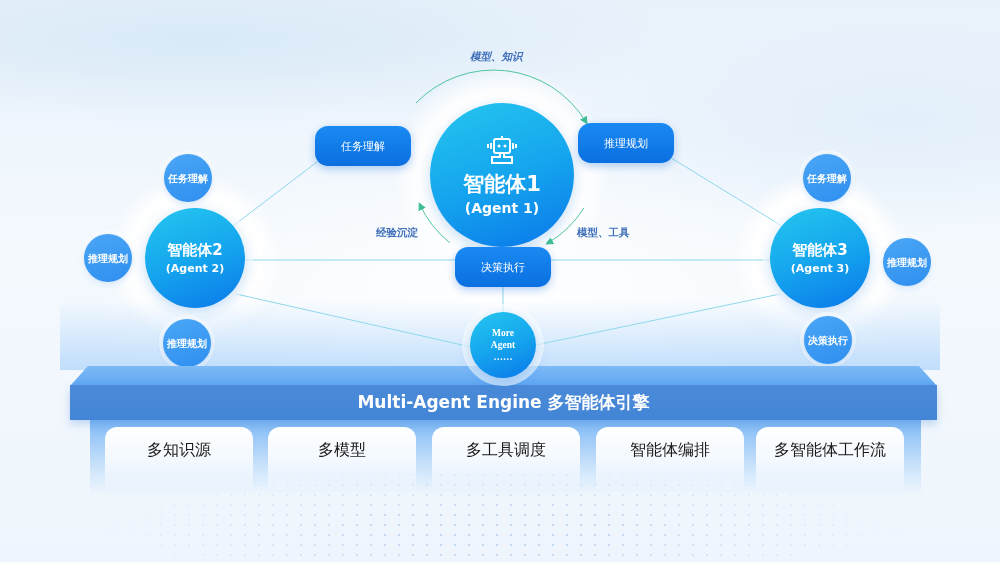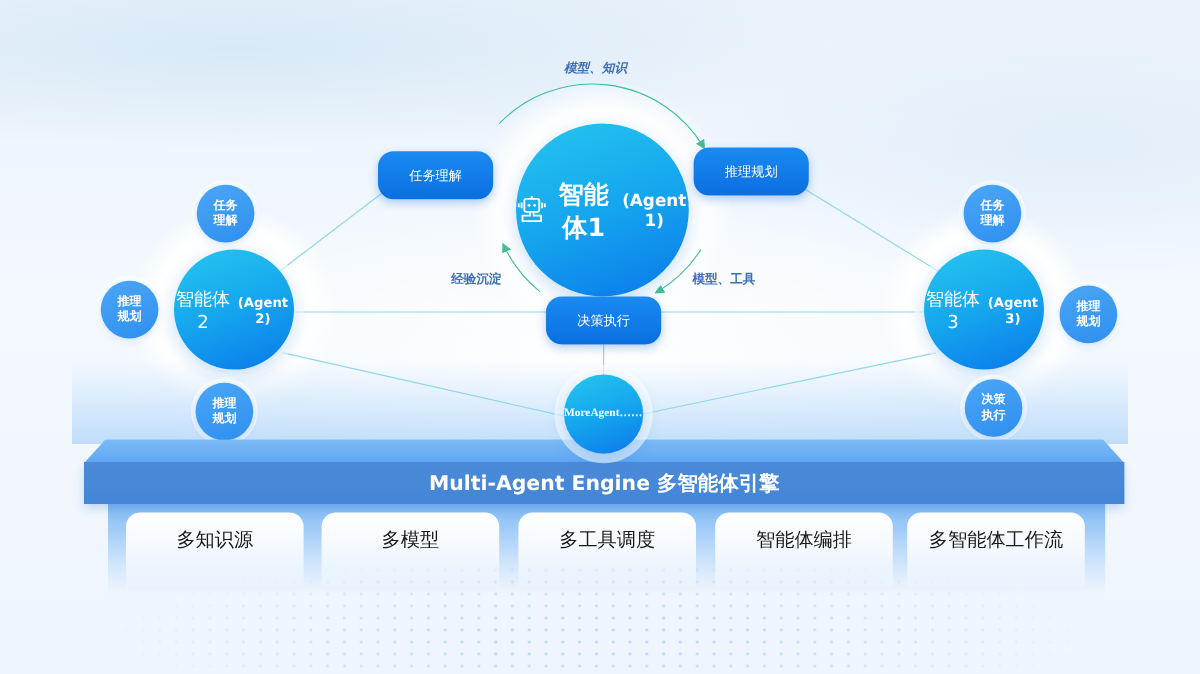--- a/index.html
+++ b/index.html
@@ -16,38 +16,38 @@
       radial-gradient(ellipse 500px 160px at 900px 120px, rgba(225,238,250,0.9), rgba(225,238,250,0) 70%),
       linear-gradient(180deg, #e9f2fb 0%, #f4f9fe 45%, #eef5fc 100%);
   }
   .glow {
     position: absolute; border-radius: 50%;
     background: radial-gradient(circle, rgba(255,255,255,0.95) 55%, rgba(255,255,255,0) 72%);
   }
   svg.lines { position: absolute; left: 0; top: 0; }
   .circle {
     position: absolute; border-radius: 50%;
-    display: flex; align-items: center; justify-content: flex-start;
+    display: flex; flex-direction: column; align-items: center; justify-content: center;
     color: #fff; text-align: center;
     background: linear-gradient(160deg, #25c6ef 0%, #15a6ee 50%, #0a78ea 100%);
     box-shadow: 0 4px 14px rgba(20,120,220,0.25), 0 0 0 8px rgba(255,255,255,0.6);
   }
   .agent-main { left: 430px; top: 103px; width: 144px; height: 144px; }
   .agent-main .name { font-size: 21px; font-weight: bold; margin-top: 2px; }
   .agent-main .sub { font-size: 14px; font-weight: bold; margin-top: 2px; }
   .agent-side { width: 100px; height: 100px; }
-  .agent-side .name { font-size: 15px; font-weight: normal; }
+  .agent-side .name { font-size: 15px; font-weight: bold; }
   .agent-side .sub { font-size: 11px; font-weight: bold; margin-top: 2px; }
   .more { left: 470px; top: 312px; width: 66px; height: 66px; }
   .more .l { font-size: 9.5px; font-weight: bold; line-height: 12px; font-family: Liberation Serif, serif; }
   .sub-node {
     position: absolute; width: 48px; height: 48px; border-radius: 50%;
     background: linear-gradient(160deg, #4aa6f5 0%, #2f8ff0 100%);
     color: #fff; font-size: 10px; font-weight: bold; line-height: 13px;
-    display: flex; flex-direction: column; align-items: center; justify-content: center;
+    display: flex; flex-direction: row; align-items: center; justify-content: center;
     box-shadow: 0 2px 6px rgba(30,120,220,0.2), 0 0 0 4px rgba(255,255,255,0.55);
   }
   .pill {
     position: absolute; height: 40px; border-radius: 13px;
     background: linear-gradient(180deg, #1a8af2 0%, #0a6fe0 100%);
     color: #fff; font-size: 11px; font-weight: normal;
     display: flex; align-items: center; justify-content: center;
     box-shadow: 0 3px 8px rgba(10,100,220,0.3);
   }
   .arc-label {

